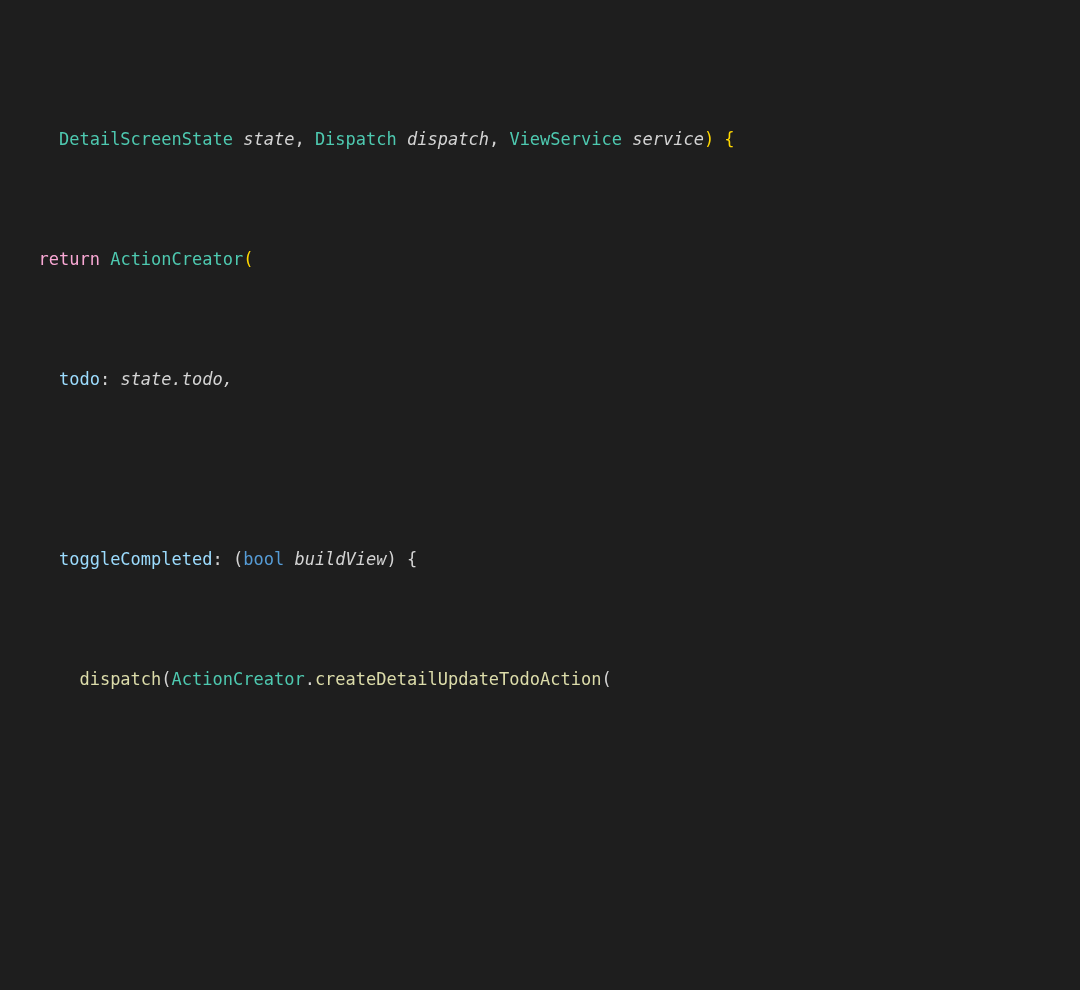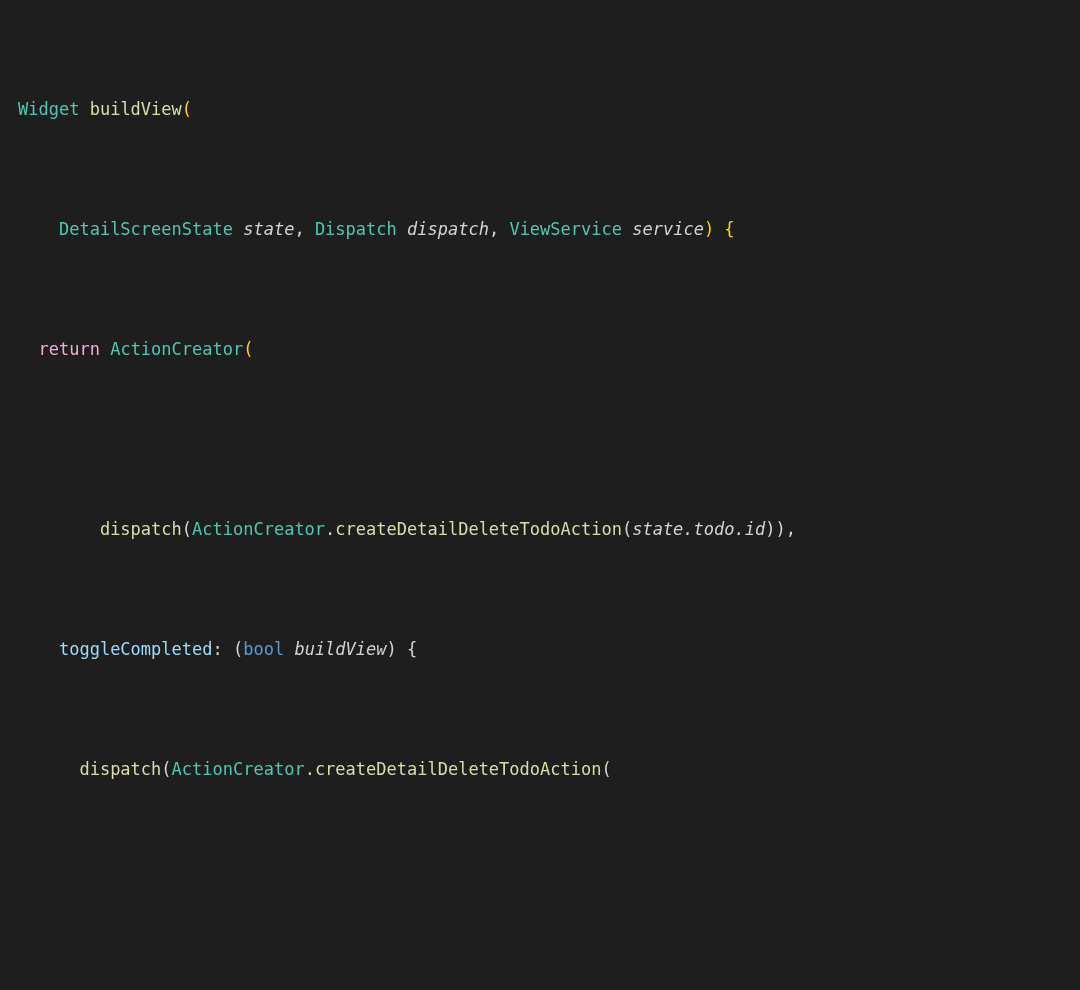--- a/index.html
+++ b/index.html
@@ -34,33 +34,32 @@
   .tk-func     { color: #dcdcaa; }   
   .tk-punc     { color: #d4d4d4; }
   .tk-paren    { color: #ffd700; }
 </style>
 </head>
 <body>
 
 <div class="editor">
   <div class="code">
 
-    <div class="line"><span class="tk-type">Widget</span> <span class="tk-func">buildView</span><span class="tk-paren">(</span></div>
 
     <div class="line">    <span class="tk-type">DetailScreenState</span> <span class="tk-var">state</span>, <span class="tk-type">Dispatch</span> <span class="tk-var">dispatch</span>, <span class="tk-type">ViewService</span> <span class="tk-var">service</span><span class="tk-paren">) {</span></div>
 
     <div class="line">  <span class="tk-keyword">return</span> <span class="tk-type">ActionCreator</span><span class="tk-paren">(</span></div>
 
+    <div class="line">    <span class="tk-param">todo</span>: <span class="tk-var">state.todo,</span></div>
 
 
-    <div class="line">        <span class="tk-func">dispatch</span>(<span class="tk-type">ActionCreator</span>.<span class="tk-func">createDetailDeleteTodoAction</span>(<span class="tk-var">state.todo.id</span><span class="tk-punc">)),</span></div>
 
     <div class="line">    <span class="tk-param">toggleCompleted</span><span class="tk-punc">: (</span><span class="tk-keyword2">bool</span> <span class="tk-var">buildView</span><span class="tk-punc">) {</span></div>
 
-    <div class="line">      <span class="tk-func">dispatch</span>(<span class="tk-type">ActionCreator</span>.<span class="tk-func">createDetailDeleteTodoAction</span><span class="tk-punc">(</span></div>
+    <div class="line">      <span class="tk-func">dispatch</span>(<span class="tk-type">ActionCreator</span>.<span class="tk-func">createDetailUpdateTodoAction</span><span class="tk-punc">(</span></div>
 
     
 
     
 
     
 
     
 
     

